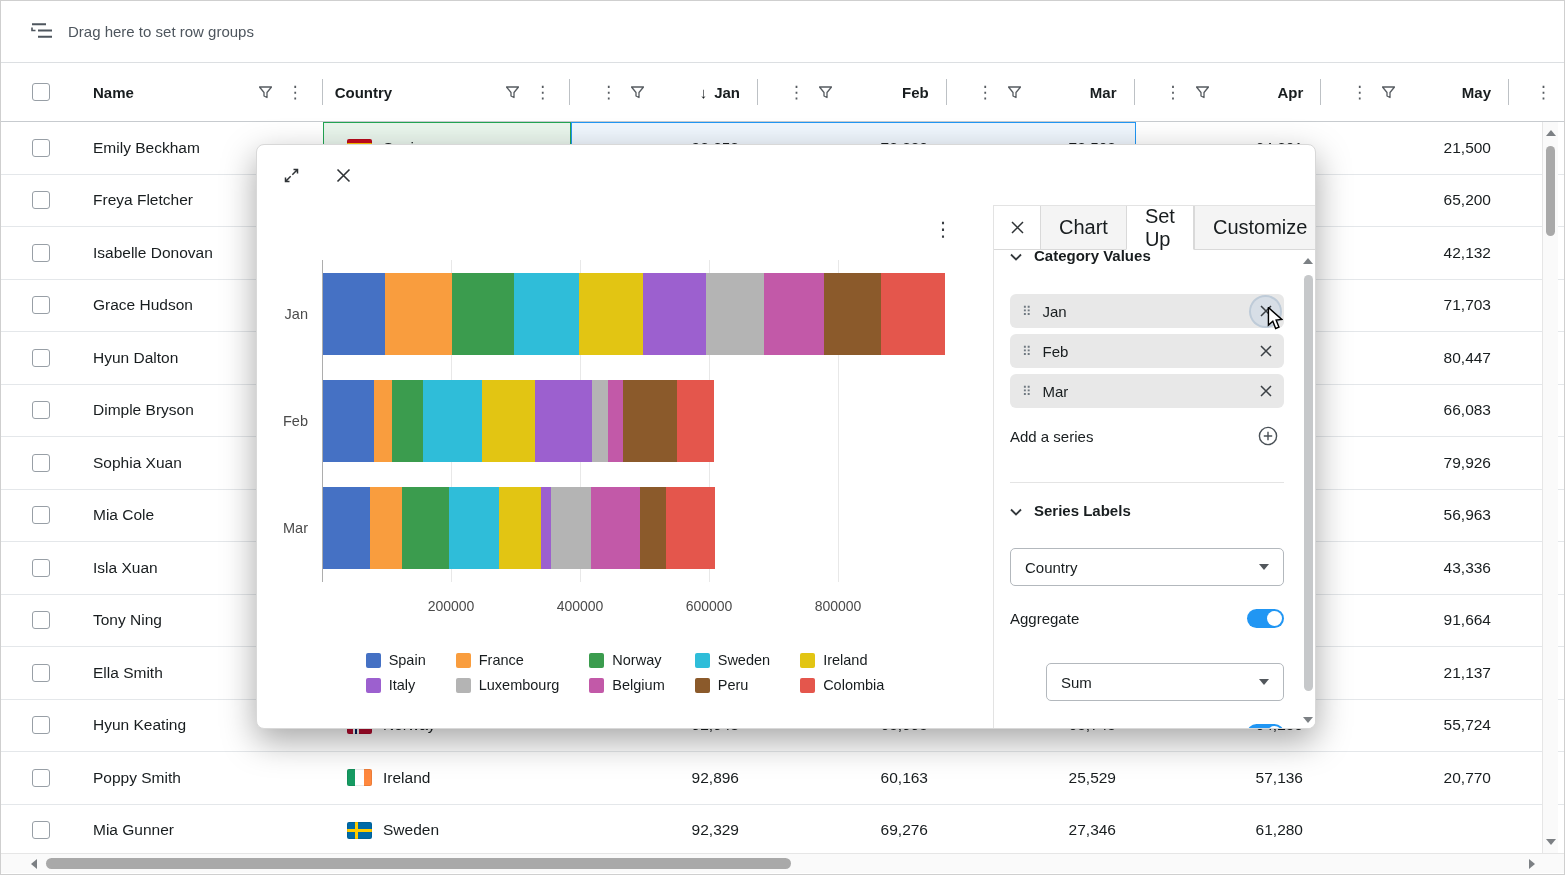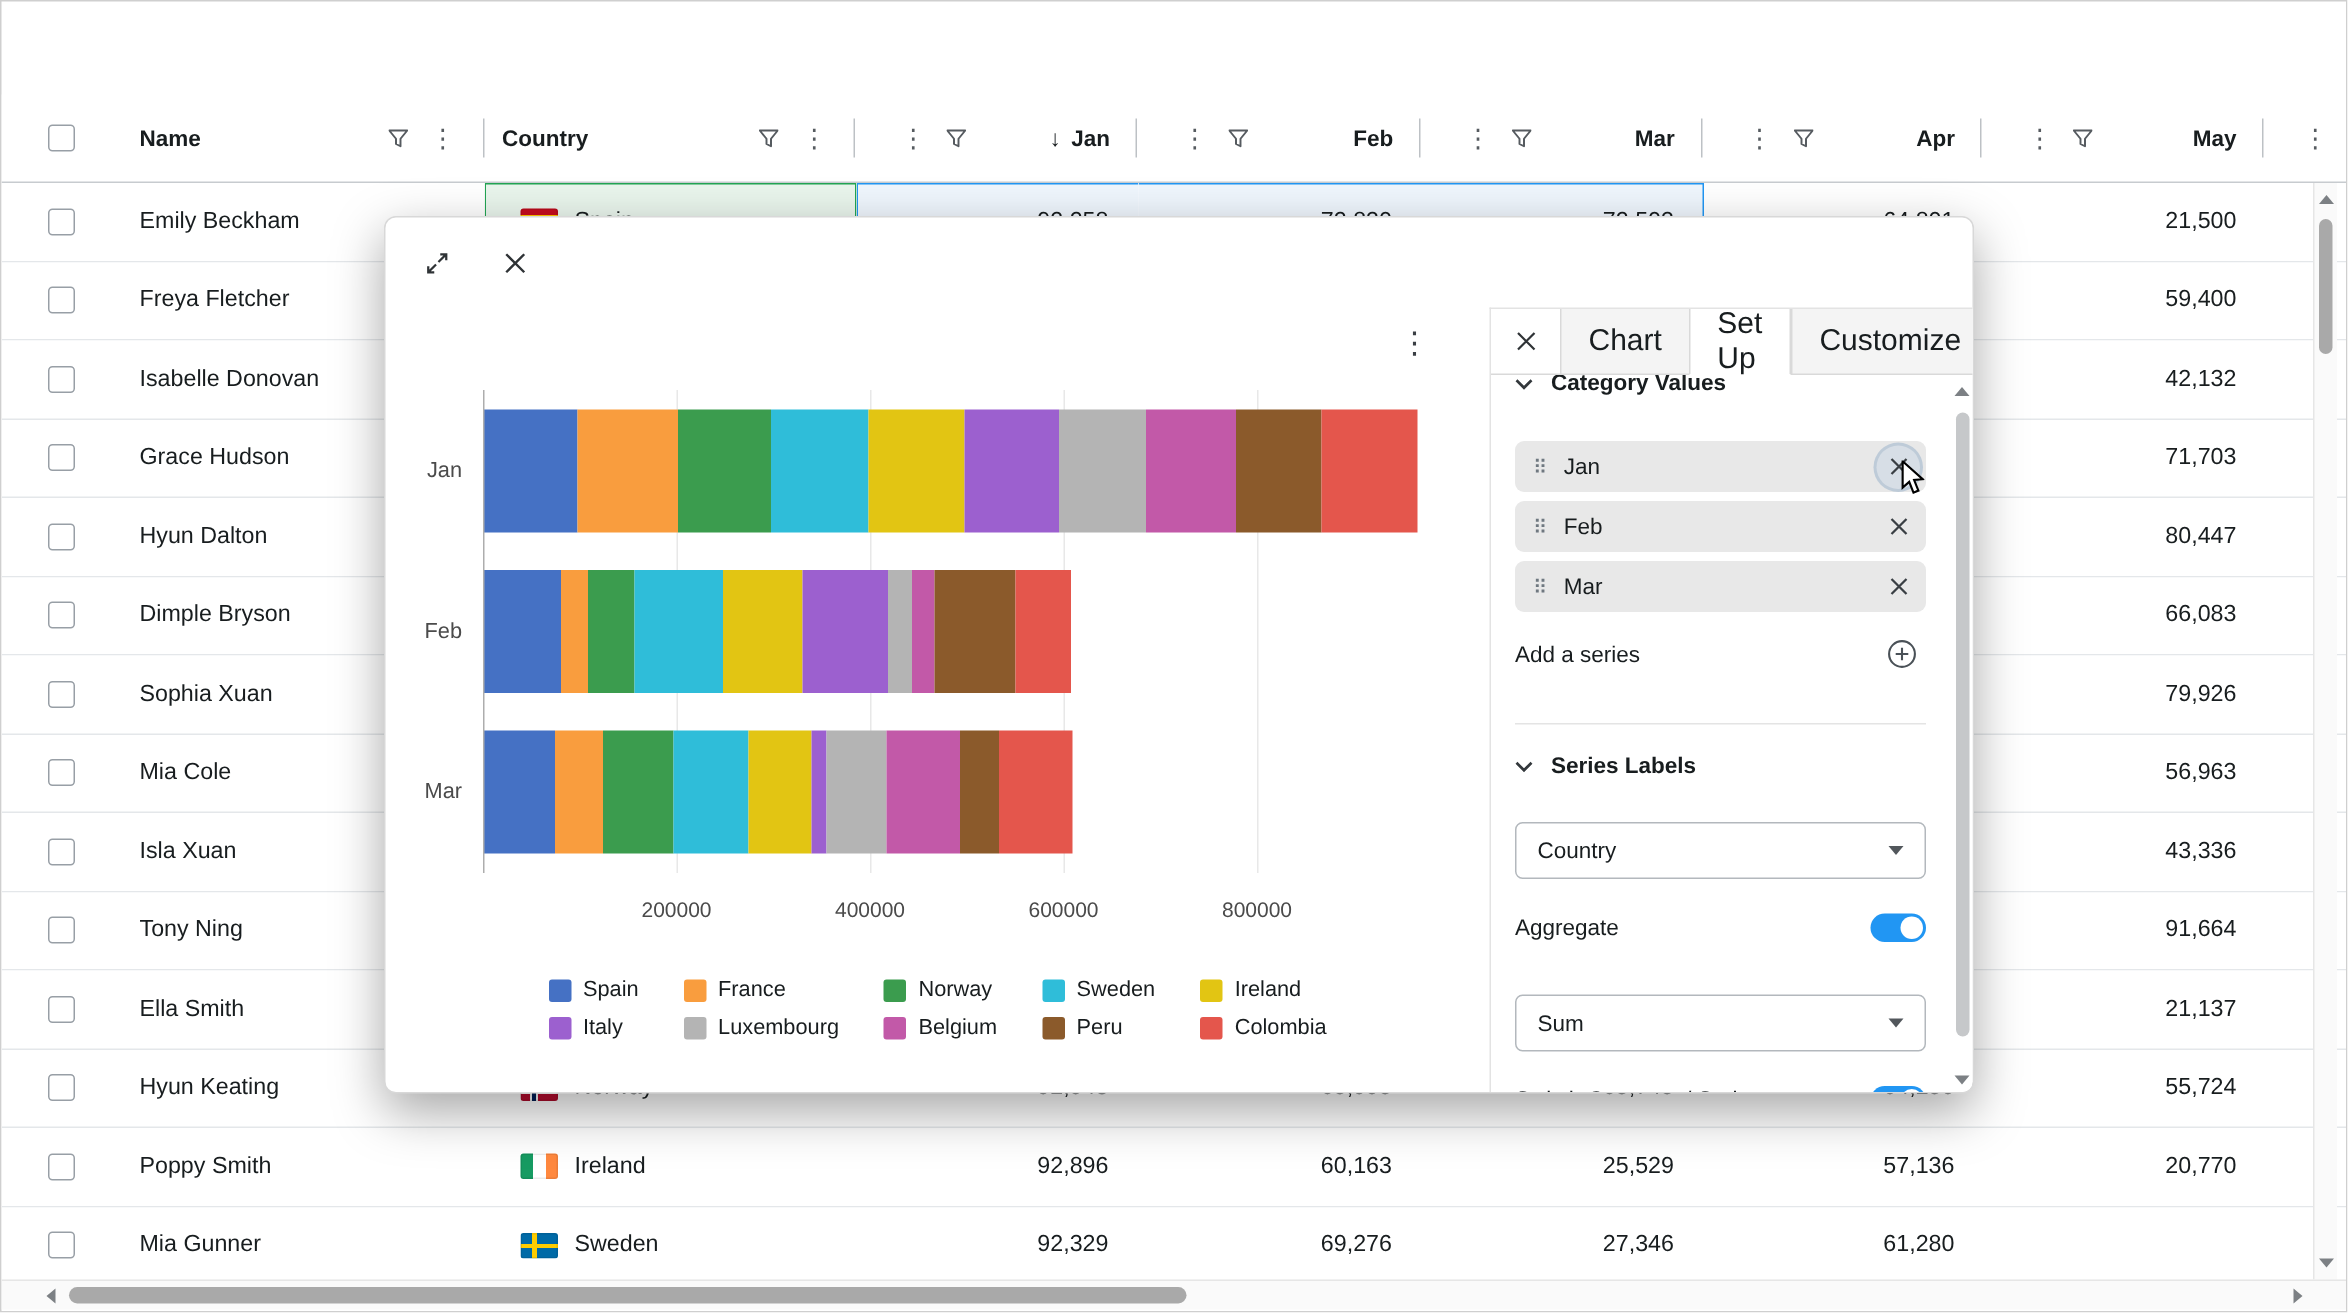--- a/index.html
+++ b/index.html
@@ -83,35 +83,44 @@
   .sec-hdr.second{margin-top:14px;}
   .chips{margin-top:26px;display:flex;flex-direction:column;gap:6px;}
   .chip{height:34px;background:#E8E8E8;border-radius:6px;display:flex;align-items:center;padding:0 4px 0 12px;gap:11px;font-size:15px;box-sizing:border-box;}
   .grip{color:#6F7880;font-size:13px;line-height:1;}
   .chip-x{margin-left:auto;width:29px;height:29px;display:flex;align-items:center;justify-content:center;border-radius:50%;}
   .chip.hovered .chip-x{background:#D7DEE6;box-shadow:0 0 0 2px #BECBD8;}
   .add-row{margin-top:12px;height:32px;display:flex;align-items:center;font-size:15px;}
   .add-row .lbl{flex:1;}
   .divider{margin-top:30px;border-top:1px solid #E4E4E4;}
   .select{margin-top:25px;height:38px;border:1px solid #B3B8BD;border-radius:5px;display:flex;align-items:center;justify-content:space-between;padding:0 14px;font-size:15px;box-sizing:border-box;background:#fff;}
-  .select.second{margin-top:29px;}
+  .select.second{margin-top:29px;margin-left:36px;}
   .toggle-row{margin-top:16px;height:32px;display:flex;align-items:center;justify-content:space-between;font-size:15px;}
   .toggle{width:37px;height:19px;border-radius:10px;background:#2196F3;position:relative;flex:0 0 auto;}
   .toggle::after{content:"";position:absolute;right:2px;top:2px;width:15px;height:15px;border-radius:50%;background:#fff;}
   .caret{width:0;height:0;border-left:5px solid transparent;border-right:5px solid transparent;border-top:6px solid #52575C;}
   .panel-scroll{position:absolute;right:3px;top:46px;width:11px;height:477px;}
   .pthumb{position:absolute;left:1px;top:23px;width:9px;height:416px;background:#C6C8CA;border-radius:5px;}
 
   .cursor{position:absolute;left:1266px;top:306px;z-index:50;}
 </style>
 </head>
 <body>
 
 <div class="viewport">
 
+  <div class="dropzone">
+    <span>
+      <svg width="22" height="17" viewBox="0 0 22 17">
+          <path d="M1 2.2h14M7 8.5h14M7 14.8h14" stroke="#4E565E" stroke-width="2" fill="none"></path>
+          <path d="M1 5.5v3h3.5" fill="none" stroke="#4E565E" stroke-width="1.6"></path>
+        </svg>
+    </span>
+    <span>Drag here to set row groups</span>
+  </div>
 
   <div class="hdr">
     <div class="cbcell">
       <div class="cb"></div>
     </div>
   <div class="hcell" style="width: 242px;">
         <span>Name</span>
         <span class="hicons right-side">
           <span class="funnel-wrap">
             <svg width="13" height="13" viewBox="0 0 13 13">
@@ -252,21 +261,21 @@
         <div class="cell num" style="width: 189px;">
           <span></span>
         </div>
         <div class="cell num" style="width: 188px;">
           <span></span>
         </div>
         <div class="cell num" style="width: 187px;">
           <span></span>
         </div>
         <div class="cell num" style="width: 188px;">
-          <span>59,400</span>
+          <span>65,200</span>
         </div>
       </div>
       <div class="row">
         <div class="cbcell">
           <div class="cb"></div>
         </div>
         <div class="cell name-cell" style="width: 242px;">
           <span>Isabelle Donovan</span>
         </div>
         <div class="cell country-cell" style="width: 248px;"></div>

